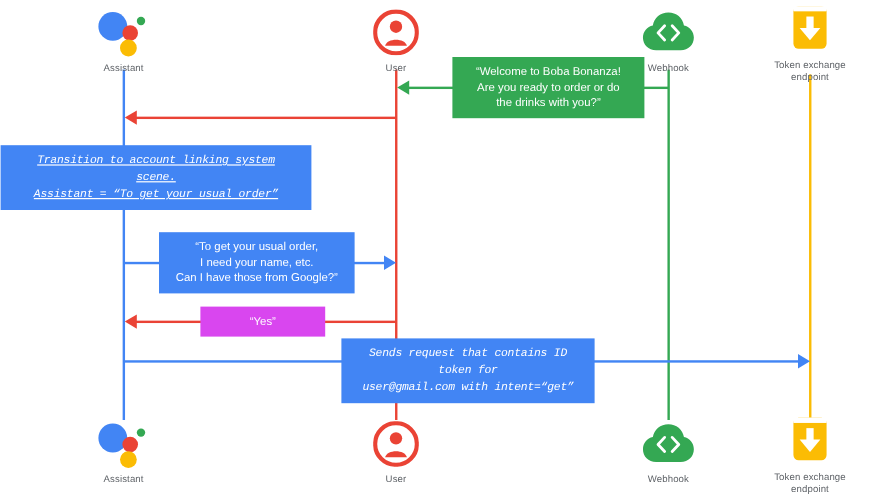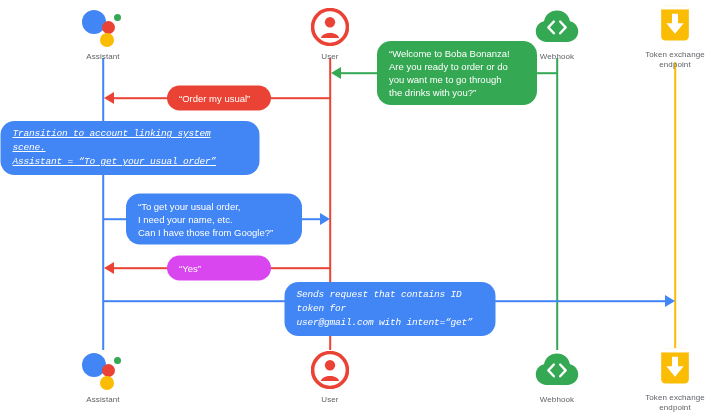--- a/index.html
+++ b/index.html
@@ -55,22 +55,23 @@
   .arrow-head.left {
     border-top: 6px solid transparent;
     border-bottom: 6px solid transparent;
   }
   .arrow-head.right {
     border-top: 6px solid transparent;
     border-bottom: 6px solid transparent;
   }
   .bubble {
     position: absolute;
-    border-radius: 14px;
+    border-radius: 0;
     color: #ffffff;
+    text-align: center;
     box-sizing: border-box;
     transform: translate(-50%, -50%);
     padding: 6px 12px;
     line-height: 13px;
   }
   .bubble.msg {
     font-size: 9.5px;
   }
   .bubble.mono {
     font-family: "Liberation Mono", "DejaVu Sans Mono", monospace;
@@ -110,34 +111,30 @@
 
   <div class="arrow-line" style="left:110px; top:268px; width:220px; background:#EA4335;"></div>
   <div class="arrow-head left" style="left:104px; top:268px; border-right:10px solid #EA4335;"></div>
 
   <div class="arrow-line" style="left:103px; top:301px; width:565px; background:#4285F4;"></div>
   <div class="arrow-head right" style="left:665px; top:301px; border-left:10px solid #4285F4;"></div>
 
   <div class="bubble msg" style="left:457px; top:73px; width:160px; background:#34A853;">
     <div>“Welcome to Boba Bonanza!</div>
     <div>Are you ready to order or do</div>
-    <div>you want me to go through</div>
     <div>the drinks with you?”</div>
   </div>
 
-  <div class="bubble msg" style="left:219px; top:98px; width:104px; background:#EA4335;">
-    <div>“Order my usual”</div>
-  </div>
 
   <div class="bubble mono" style="left:130px; top:148px; width:259px; background:#4285F4;text-decoration:underline;">
     <div>Transition to account linking system scene.</div>
     <div>Assistant = “To get your usual order”</div>
   </div>
 
-  <div class="bubble msg" style="left:214px; top:219px; width:176px; background:#4285F4;">
+  <div class="bubble msg" style="left:214px; top:219px; width:163px; background:#4285F4;">
     <div>“To get your usual order,</div>
     <div>I need your name, etc.</div>
     <div>Can I have those from Google?”</div>
   </div>
 
   <div class="bubble msg" style="left:219px; top:268px; width:104px; background:#d946ef;">
     <div>“Yes”</div>
   </div>
 
   <div class="bubble mono" style="left:390px; top:309px; width:211px; background:#4285F4;">

